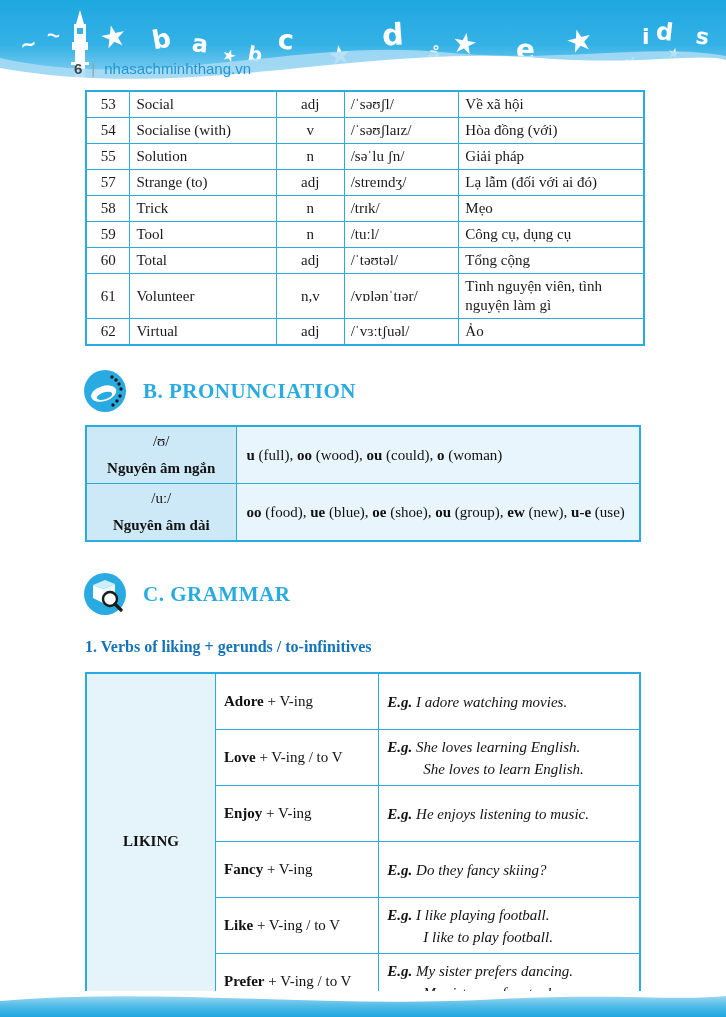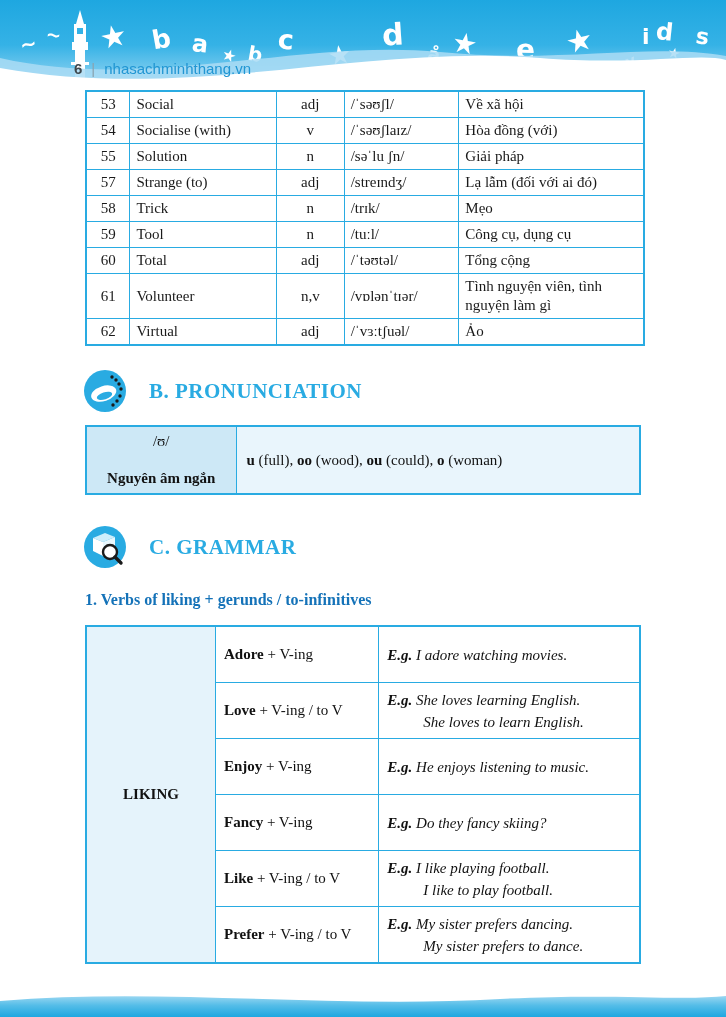--- a/index.html
+++ b/index.html
@@ -27,33 +27,33 @@
   table.vocab { width:560px; border-collapse:collapse; margin-top:6px; background:#fff; }
   table.vocab td { border:1.5px solid #29abe2; font-size:15px; color:#1a1a1a; padding:3px 6px; line-height:19px; }
   table.vocab { border:2.5px solid #29abe2; }
   td.c-no { width:44px; text-align:center; }
   td.c-word { width:147px; }
   td.c-pos { width:68px; text-align:center; }
   td.c-ipa { width:115px;border-radius:12px; }
   td.c-meaning { width:186px; }
 
   
-  .sect { display:flex; align-items:center; gap:22px; margin-left:-2px; }
+  .sect { display:flex; align-items:center; gap:16px; margin-left:-2px; }
   .sect.b { margin-top:23px; }
   .sect.c { margin-top:30px; }
   .sect-title { color:#29abe2; font-weight:bold; font-size:21px; letter-spacing:.5px;
     font-family:"Liberation Serif","DejaVu Serif",serif; }
   .sect-icon { width:44px; height:44px; flex:0 0 44px; }
 
   
   table.pron { width:556px; border-collapse:collapse; margin-top:12px; border:2.5px solid #29abe2; }
   table.pron td { border:1.5px solid #29abe2; font-size:15px; color:#111; }
   td.pron-left { width:150px; background:#cde8f6; text-align:center; padding:6px 4px; }
   td.pron-left .sound { font-size:15px; }
-  td.pron-left .lbl { font-weight:bold; margin-top:20px; }
+  td.pron-left .lbl { font-weight:bold; margin-top:10px; }
   td.pron-right { background:#e9f5fc; padding:6px 10px; height:56px; }
 
   
   .subhead { margin-top:22px; color:#1472b8; font-weight:bold; font-size:16px;
     font-family:"Liberation Serif","DejaVu Serif",serif; }
   table.gram { width:556px; border-collapse:collapse; margin-top:16px; border:2.5px solid #29abe2; }
   table.gram td { border:1.5px solid #29abe2; font-size:15px; color:#111; }
   td.g-group { width:134px; background:#e5f3fb; text-align:center; font-weight:bold; font-size:16px; }
   td.g-pattern { width:170px; padding:19px 8px; vertical-align:middle; }
   td.g-example { width:271px; padding:4px 8px; }
@@ -206,20 +206,27 @@
 
   <table class="pron">
     <tbody id="pron-body">
         <tr>
           <td class="pron-left">
             <div class="sound">/ʊ/</div>
             <div class="lbl">Nguyên âm ngắn</div>
           </td>
           <td class="pron-right"><b>u</b> (full), <b>oo</b> (wood), <b>ou</b> (could), <b>o</b> (woman)</td>
         </tr>
+        <tr>
+          <td class="pron-left">
+            <div class="sound">/uː/</div>
+            <div class="lbl">Nguyên âm dài</div>
+          </td>
+          <td class="pron-right"><b>oo</b> (food), <b>ue</b> (blue), <b>oe</b> (shoe), <b>ou</b> (group), <b>ew</b> (new), <b>u-e</b> (use)</td>
+        </tr>
       </tbody>
   </table>
 
   <div class="sect c">
     <svg class="sect-icon" viewBox="0 0 44 44">
       <circle cx="22" cy="22" r="21" fill="#29abe2"></circle>
       <g>
         <polygon points="10,13 22,8 32,12 20,17" fill="#cdeefb"></polygon>
         <polygon points="10,13 20,17 20,31 10,26" fill="#ffffff"></polygon>
         <polygon points="20,17 32,12 32,26 20,31" fill="#e8f7fd"></polygon>

